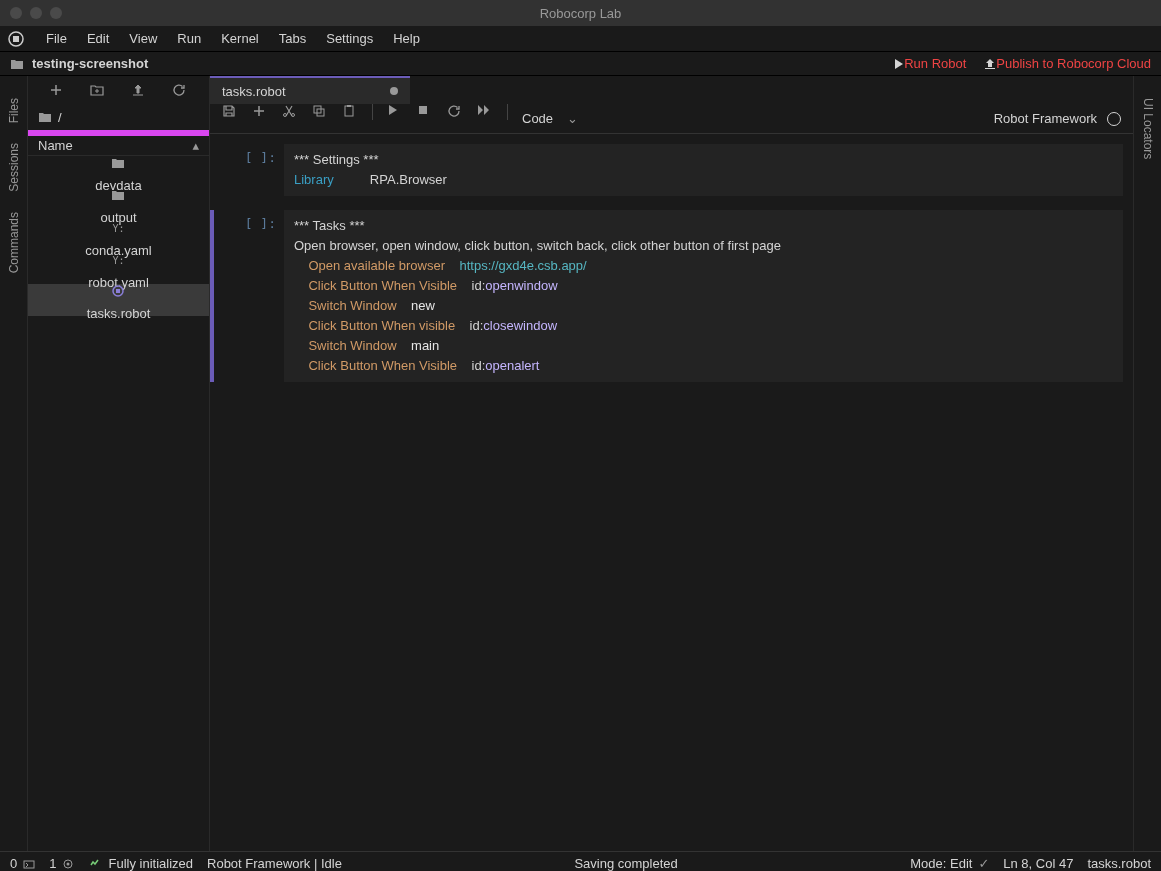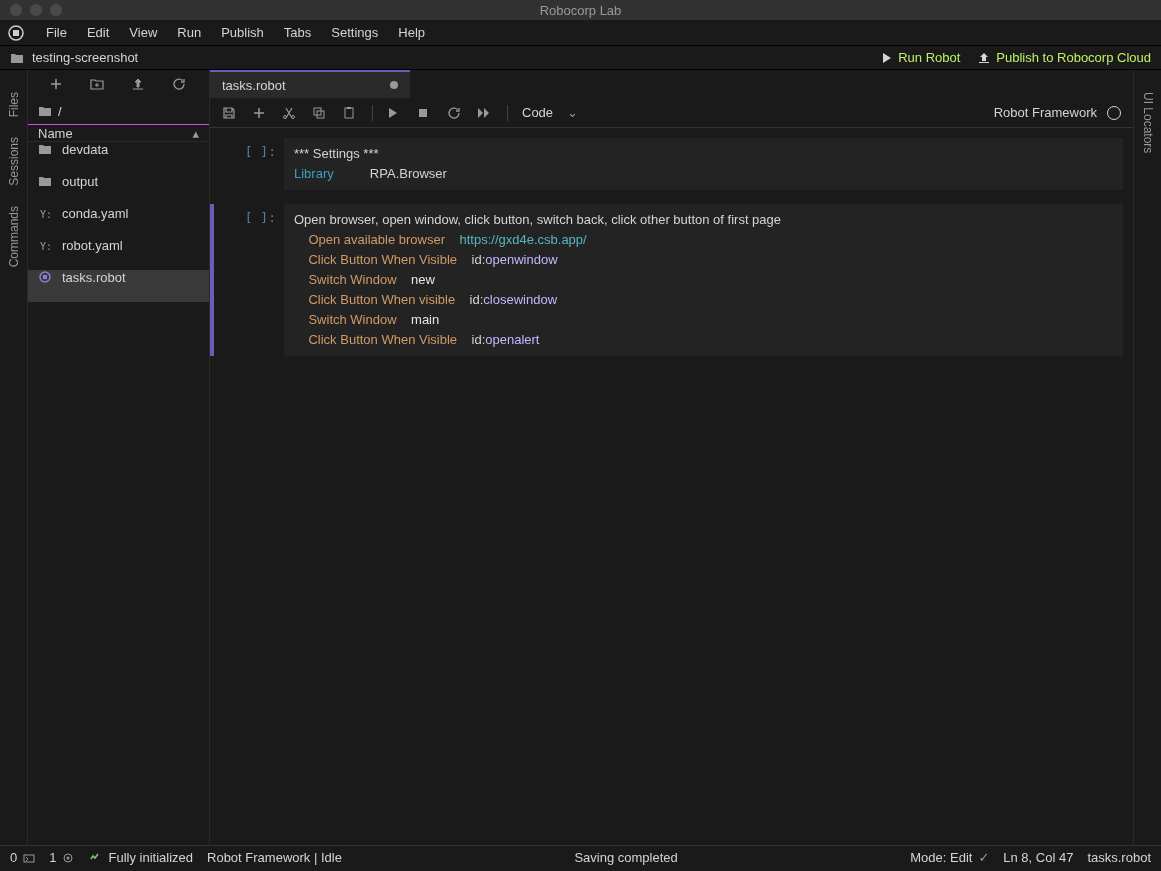--- a/index.html
+++ b/index.html
@@ -1,47 +1,47 @@
 <!DOCTYPE html>
 <html><head>
 <meta charset="utf-8">
 <style>
 * { margin:0; padding:0; box-sizing:border-box; }
 body { font-family:-apple-system,BlinkMacSystemFont,"Segoe UI",sans-serif; background:#1a1a1a; color:#d4d4d4; font-size:13px; width:1161px; height:871px; overflow:hidden; }
-.titlebar { height:20px; background:#323232; display:flex; align-items:center; position:relative; }
+.titlebar { height:26px; background:#323232; display:flex; align-items:center; position:relative; }
 .traffic { display:flex; gap:8px; margin-left:10px; }
 .tl { width:12px; height:12px; border-radius:50%; background:#4a4a4a; }
 .titlebar-title { position:absolute; left:50%; transform:translateX(-50%); color:#999; font-size:13px; }
 .menubar { height:26px; background:#1a1a1a; display:flex; align-items:center; padding-left:6px; border-bottom:1px solid #000; }
 .app-icon { width:20px; height:20px; margin-right:10px; display:flex; align-items:center; justify-content:center; }
 .menu-item { padding:0 10px; color:#d4d4d4; font-size:13px; cursor:pointer; }
 .toolbar-row { height:24px; background:#1a1a1a; display:flex; align-items:center; justify-content:space-between; padding:0 10px; border-bottom:1px solid #000; }
-.toolbar-left { display:flex; align-items:center; gap:8px; }
+.toolbar-left { display:flex; align-items:center; gap:8px;font-weight:bold; }
 .folder-icon { color:#999; }
 .toolbar-right { display:flex; align-items:center; gap:18px; }
-.tb-btn { display:flex; align-items:center; gap:6px; color:#bef264; cursor:pointer; }
+.tb-btn { display:flex; align-items:center; gap:0; color:#ef4444; cursor:pointer; }
 .main { display:flex; height:calc(100% - 22px - 26px - 24px - 24px); }
 .left-rail { width:28px; background:#1a1a1a; display:flex; flex-direction:column; align-items:center; padding-top:12px; border-right:1px solid #2a2a2a; }
 .rail-item { writing-mode:vertical-rl; transform:rotate(180deg); padding:10px 0; color:#999; font-size:12px; cursor:pointer; }
 .right-rail { width:28px; background:#1a1a1a; display:flex; flex-direction:column; align-items:center; padding-top:12px; border-left:1px solid #2a2a2a; }
 .right-rail .rail-item { transform:none; }
 .sidebar { width:182px; background:#1a1a1a; display:flex; flex-direction:column; border-right:1px solid #2a2a2a; }
 .sb-toolbar { height:28px; display:flex; align-items:center; justify-content:space-around; padding:0 8px; }
 .sb-icon { color:#999; cursor:pointer; width:16px; text-align:center; }
 .sb-path { height:26px; display:flex; align-items:center; padding:0 10px; gap:6px; color:#d4d4d4; }
-.sb-header { height:18px; display:flex; align-items:center; justify-content:space-between; padding:0 10px; color:#d4d4d4; border-bottom:1px solid #2a2a2a; border-top:1px solid #d946ef; }
+.sb-header { height:26px; display:flex; align-items:center; justify-content:space-between; padding:0 10px; color:#d4d4d4; border-bottom:1px solid #2a2a2a; border-top:6px solid #d946ef; }
 .file-list { flex:1; }
-.file-item { height:32px; display:flex; align-items:flex-start; padding:0 10px; gap:8px; color:#d4d4d4; cursor:pointer; }
+.file-item { height:32px; display:flex; align-items:center; padding:0 10px; gap:8px; color:#d4d4d4; cursor:pointer;flex-direction:column; }
 .file-item.selected { background:#3a3a3a; }
 .file-icon { width:16px; text-align:center; color:#999; }
 .editor { flex:1; display:flex; flex-direction:column; background:#1a1a1a; }
 .tabs-row { height:28px; display:flex; background:#1a1a1a; }
 .tab { display:flex; align-items:center; padding:0 32px 0 12px; background:#2a2a2a; border-top:2px solid #6b5cb8; position:relative; min-width:200px; }
 .tab-dirty { position:absolute; right:12px; width:8px; height:8px; border-radius:50%; background:#999; }
-.ed-toolbar { height:30px; display:flex; align-items:center; padding:0 12px; gap:14px; border-bottom:1px solid #333; }
+.ed-toolbar { height:30px; display:flex; padding:0 12px; gap:14px; border-bottom:1px solid #333; }
 .ed-tb-icon { color:#999; cursor:pointer; width:16px; text-align:center; }
 .ed-sep { width:1px; height:16px; background:#444; }
 .cell-type { display:flex; align-items:center; gap:14px; color:#d4d4d4; }
 .ed-toolbar-right { margin-left:auto; display:flex; align-items:center; gap:10px; color:#d4d4d4; }
 .circle { width:14px; height:14px; border:1.5px solid #d4d4d4; border-radius:50%; }
 .cells { flex:1; padding:10px 10px 10px 0; overflow:auto; }
 .cell { display:flex; margin-bottom:14px; }
 .cell-bar { width:4px; background:transparent; margin-right:0; }
 .cell.active .cell-bar { background:#6b5cb8; }
 .cell-gutter { width:70px; text-align:right; padding-right:8px; color:#5a7a9a; font-family:Menlo,Monaco,monospace; font-size:13px; padding-top:6px; }
@@ -78,21 +78,21 @@
     <svg width="18" height="18" viewBox="0 0 18 18">
         <circle cx="9" cy="9" r="7" fill="none" stroke="#ccc" stroke-width="1.5"></circle>
         <rect x="6" y="6" width="6" height="6" fill="#ccc"></rect>
       </svg>
   </div>
   <div id="menu-items" style="display: flex; align-items: center;">
       <div class="menu-item">File</div>
       <div class="menu-item">Edit</div>
       <div class="menu-item">View</div>
       <div class="menu-item">Run</div>
-      <div class="menu-item">Publish</div>
+      <div class="menu-item">Kernel</div>
       <div class="menu-item">Tabs</div>
       <div class="menu-item">Settings</div>
       <div class="menu-item">Help</div>
     </div>
 </div>
 
 <div class="toolbar-row">
   <div class="toolbar-left">
     <span class="folder-icon">
       <svg width="14" height="14" viewBox="0 0 14 14">
@@ -269,20 +269,21 @@
           <div class="cell-gutter">[ ]:</div>
           <div class="cell-body">
             <div class="code-line"><span class="kw-section">*** Settings ***</span></div>
             <div class="code-line"><span class="kw-setting">Library</span><span class="kw-value">          RPA.Browser</span></div>
           </div>
         </div>
         <div class="cell active">
           <div class="cell-bar"></div>
           <div class="cell-gutter">[ ]:</div>
           <div class="cell-body">
+            <div class="code-line"><span class="kw-section">*** Tasks ***</span></div>
             <div class="code-line"><span class="kw-name">Open browser, open window, click button, switch back, click other button of first page</span></div>
             <div class="code-line"><span>    </span><span class="kw-action">Open available browser</span><span>    </span><span class="kw-url">https://gxd4e.csb.app/</span></div>
             <div class="code-line"><span>    </span><span class="kw-action">Click Button When Visible</span><span>    id:</span><span class="kw-id">openwindow</span></div>
             <div class="code-line"><span>    </span><span class="kw-action">Switch Window</span><span>    </span><span class="kw-arg">new</span></div>
             <div class="code-line"><span>    </span><span class="kw-action">Click Button When visible</span><span>    id:</span><span class="kw-id">closewindow</span></div>
             <div class="code-line"><span>    </span><span class="kw-action">Switch Window</span><span>    </span><span class="kw-arg">main</span></div>
             <div class="code-line"><span>    </span><span class="kw-action">Click Button When Visible</span><span>    id:</span><span class="kw-id">openalert</span></div>
           </div>
         </div>
       </div>

